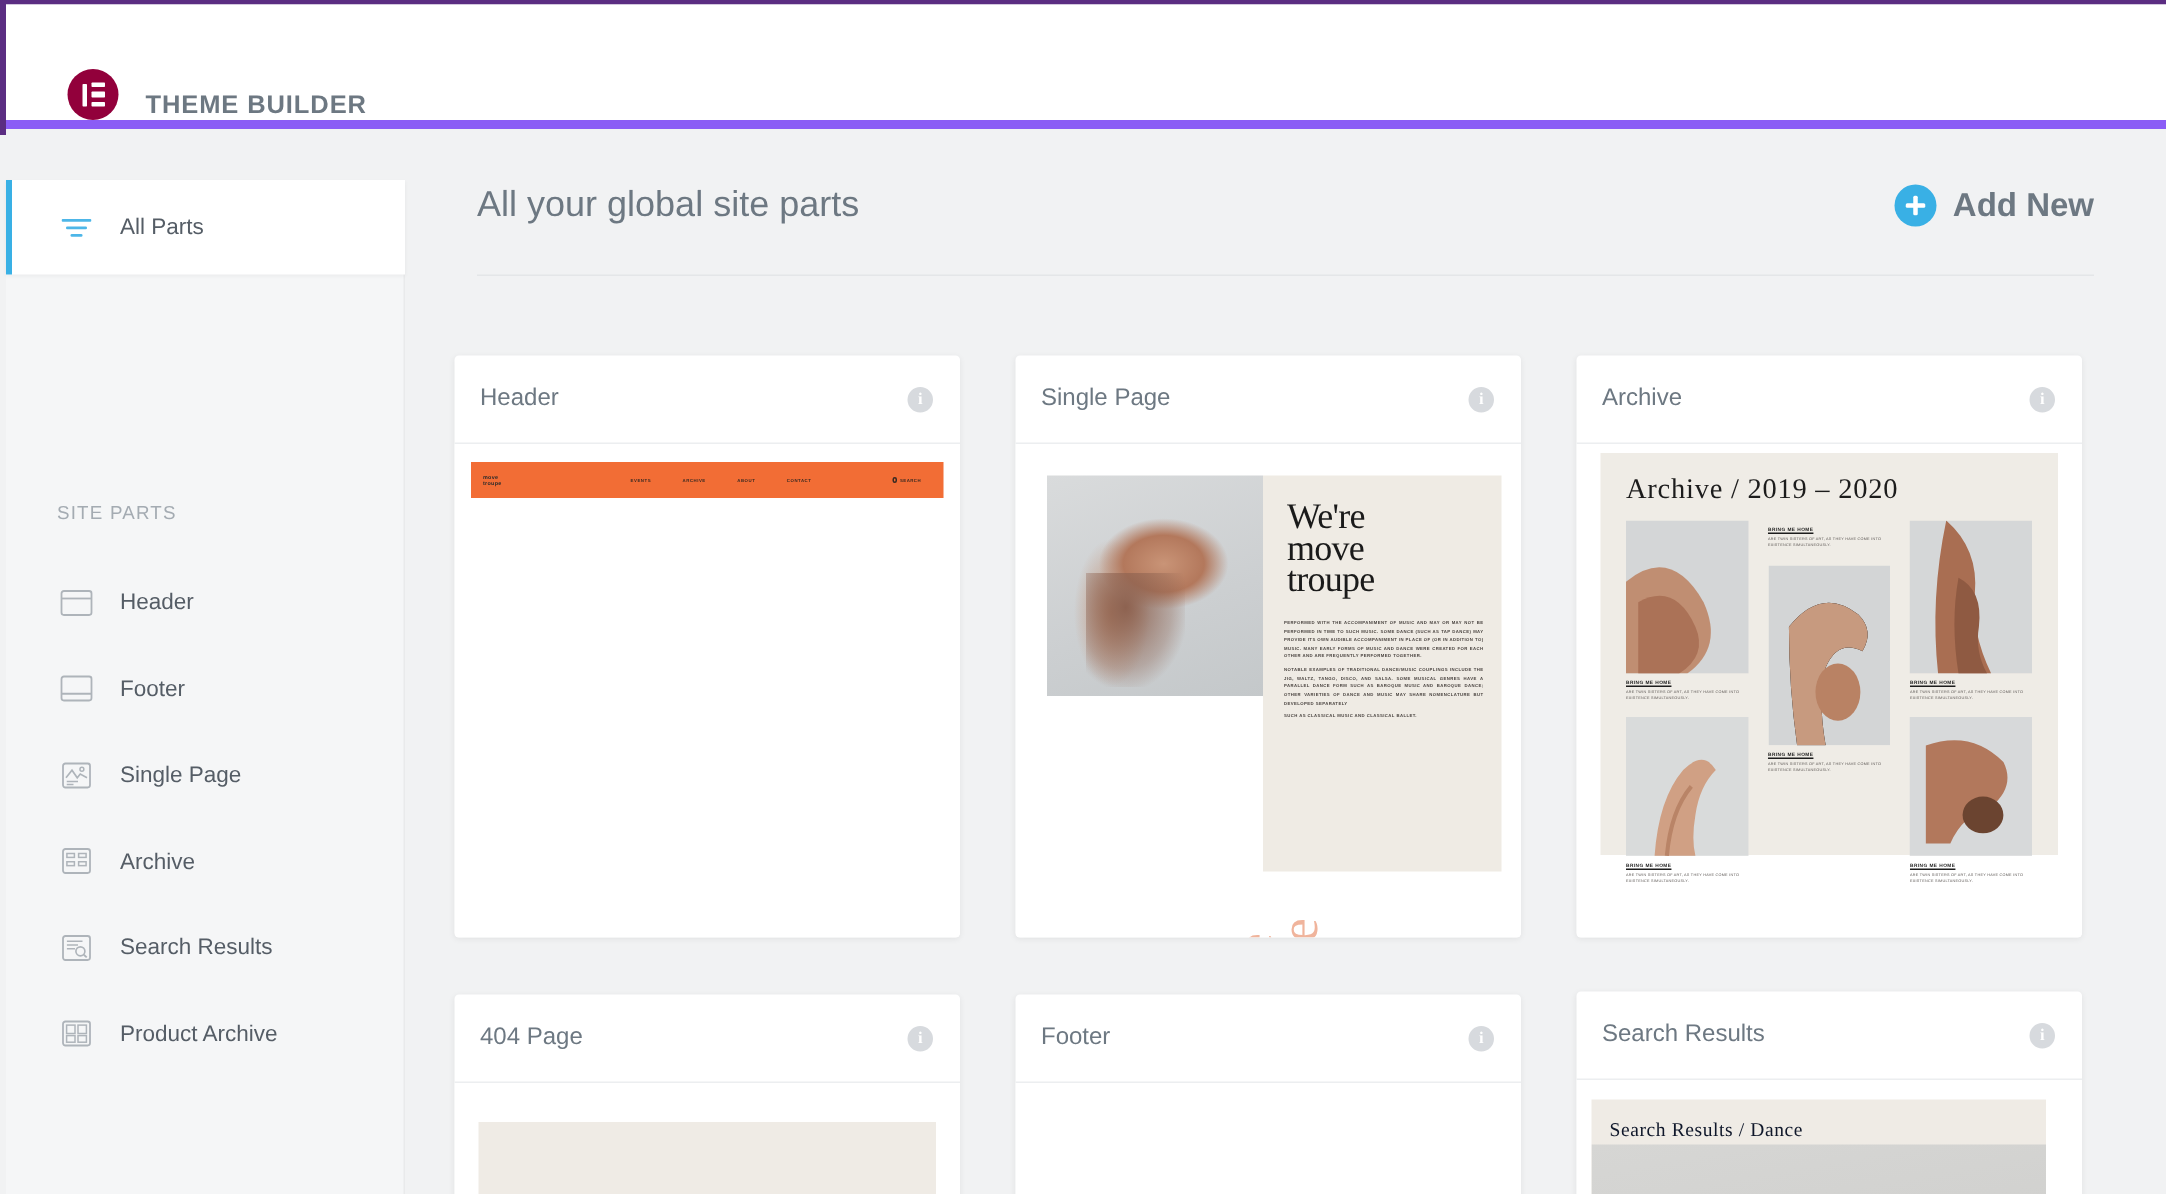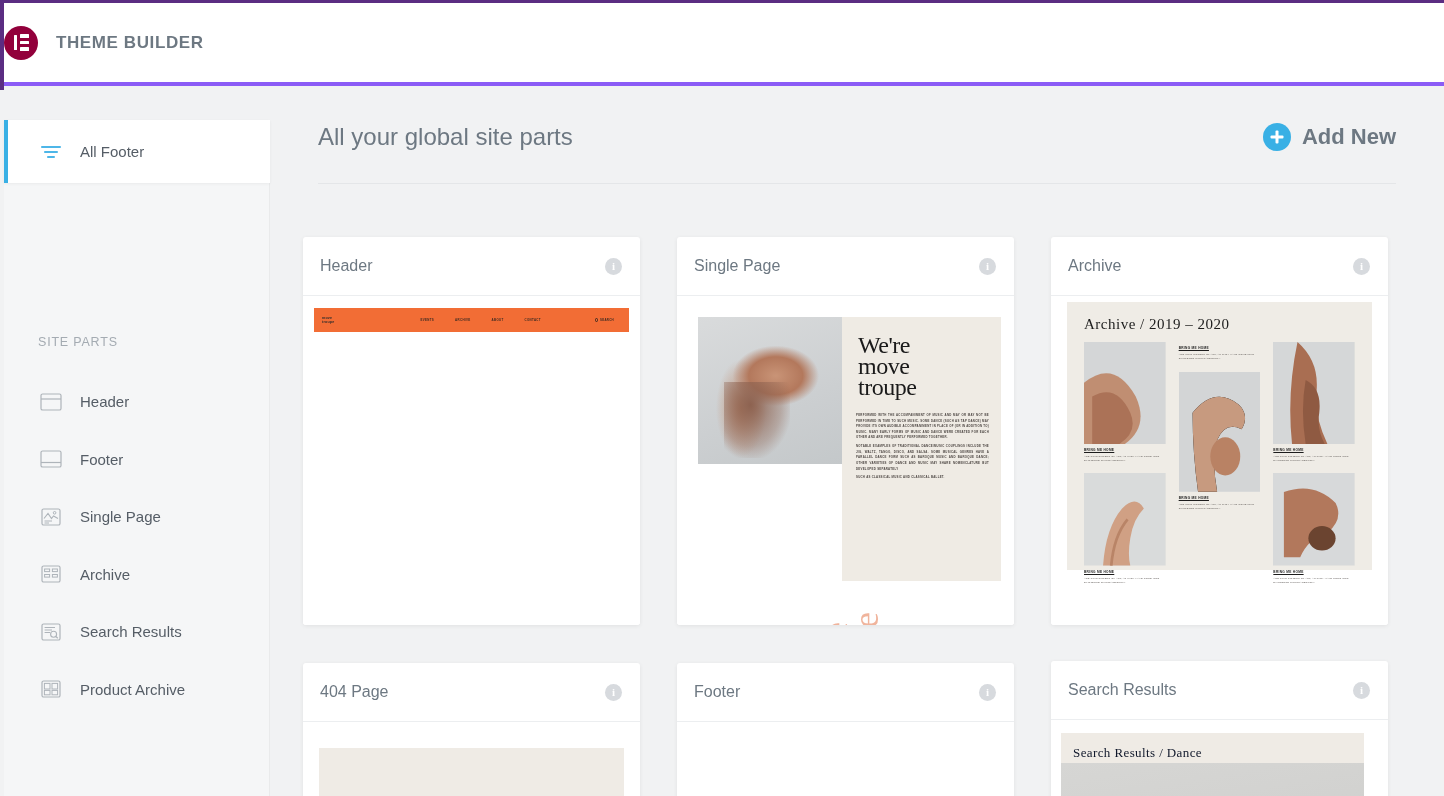--- a/index.html
+++ b/index.html
@@ -13,22 +13,23 @@
 
   
   .accent-top { position: absolute; top: 0; left: 0; width: 1444px; height: 3px; background: #5b2d82; }
   .accent-left { position: absolute; top: 0; left: 0; width: 4px; height: 90px; background: #5b2d82; }
 
   
   .topbar {
     position: absolute; top: 3px; left: 4px;
     width: 1440px; height: 83px;
     background: #ffffff;
-    border-bottom: 4px solid #8b5cf6;
-    display: flex; align-items: center;
+    border-bottom: 6px solid #8b5cf6;
+    display: flex; align-items: flex-end;
+    padding-left: 41px;
   }
   .logo-circle {
     width: 34px; height: 34px; border-radius: 50%;
     background: #92003b;
     display: flex; align-items: center; justify-content: center;
     flex: 0 0 auto;
   }
   .logo-mark { display: flex; align-items: center; gap: 2.5px; }
   .logo-mark .bar-v { width: 3.5px; height: 15px; background: #fff; border-radius: .5px; }
   .logo-mark .bars-h { display: flex; flex-direction: column; gap: 2.8px; }
@@ -167,21 +168,21 @@
   }
   .sp-body {
     position: absolute; left: 14px; top: 96px; width: 133px;
     font-size: 2.85px; line-height: 5.6px; color: #4a4440; letter-spacing: .28px;
     text-align: justify; font-weight: bold;
   }
   .sp-body p { margin-bottom: 3.2px; }
 
   
   .ar-wrap { position: absolute; top: 6px; left: 16px; width: 305px; height: 268px; background: #efece6; padding: 14px 17px; }
-  .ar-title { font-family: "Liberation Serif", serif; font-size: 15px; color: #1c1c1c; letter-spacing: .5px; margin-bottom: 9px; }
+  .ar-title { font-family: "Liberation Serif", serif; font-size: 19px; color: #1c1c1c; letter-spacing: .5px; margin-bottom: 9px; }
   .ar-grid { display: grid; grid-template-columns: repeat(3, 1fr); column-gap: 13px; }
   .ar-col { display: flex; flex-direction: column; }
   .ar-thumb { width: 100%; border: 0; }
   .ar-cap { font-size: 3.2px; font-weight: bold; color: #1c1c1c; letter-spacing: .3px; text-decoration: underline; margin-top: 4px; }
   .ar-txt { font-size: 2.5px; line-height: 4.2px; color: #5c5754; margin-top: 3px; letter-spacing: .18px; }
 
   
   .e4-wrap { position: absolute; top: 26px; left: 16px; width: 305px; height: 290px; background: #efebe5; overflow: hidden; }
   .e4-ring { position: absolute; left: 50%; top: 46px; transform: translateX(-50%); }
 
@@ -226,21 +227,21 @@
     <div class="sidebar-top-shadow"></div>
 
     <div class="nav-all">
       <span class="ic">
         <svg width="20" height="14" viewBox="0 0 20 14">
           <rect x="0" y="1" width="20" height="1.9" rx=".9" fill="#4db6e8"></rect>
           <rect x="3" y="6" width="14" height="1.9" rx=".9" fill="#4db6e8"></rect>
           <rect x="6" y="11" width="8" height="1.9" rx=".9" fill="#4db6e8"></rect>
         </svg>
       </span>
-      <span class="label">All Footer</span>
+      <span class="label">All Parts</span>
     </div>
 
     <div class="section-label">SITE PARTS</div>
 
     <div class="nav-list">
 
       <div class="nav-item">
         <span class="ic">
           <svg width="22" height="20" viewBox="0 0 22 20">
             <rect x="1" y="2" width="20" height="16" rx="1.6" fill="none" stroke="#aeb4ba" stroke-width="1.2"></rect>

